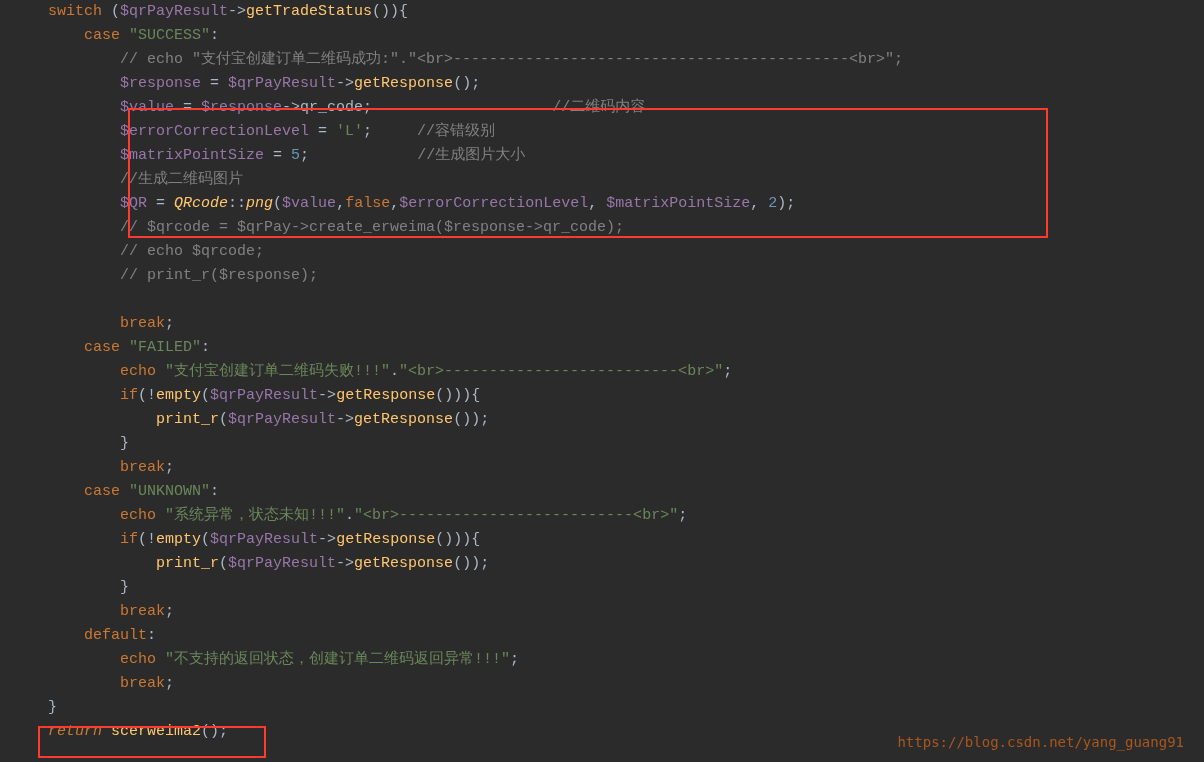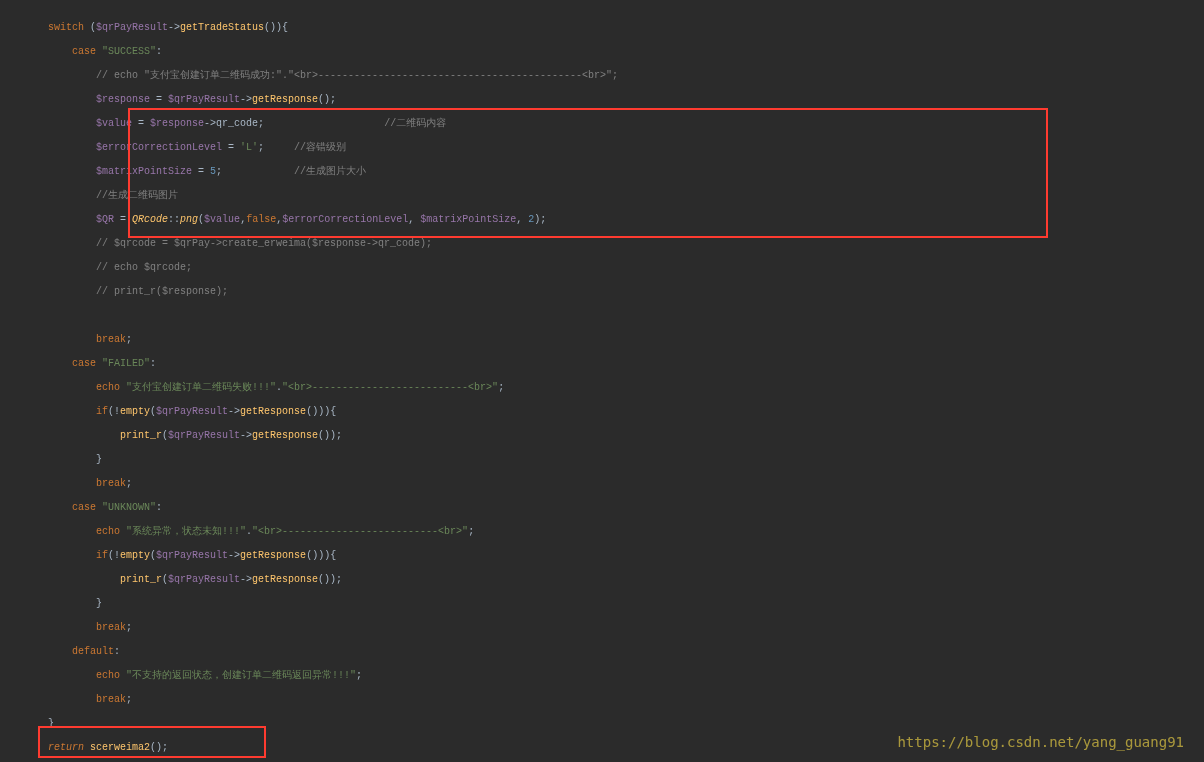--- a/index.html
+++ b/index.html
@@ -1,27 +1,27 @@
 <!DOCTYPE html>
 <html><head>
 <meta charset="utf-8">
 <style>
   html,body{margin:0;padding:0;background:#2b2b2b;width:1204px;height:762px;overflow:hidden;}
-  pre{margin:0;padding:16px 0 0 48px;font-family:Consolas,"Courier New",monospace;font-size:10px;line-height:24px;color:#a9b7c6;white-space:pre;}
+  pre{margin:0;padding:0 0 0 48px;font-family:Consolas,"Courier New",monospace;font-size:15px;line-height:24px;color:#a9b7c6;white-space:pre;}
   .kw{color:#cc7832;}          
   .kwital{color:#cc7832;font-style:italic;}
   .var{color:#9876aa;}         
   .fn{color:#ffc66d;}          
   .fnital{color:#ffc66d;font-style:italic;}
   .str{color:#6a8759;}         
   .num{color:#6897bb;}         
   .com{color:#808080;}         
   .op{color:#a9b7c6;}
   .false{color:#cc7832;}
-  .watermark{position:absolute;right:20px;bottom:12px;color:#fde047;font-family:Consolas,monospace;font-size:14px;opacity:.6;text-align:center;}
+  .watermark{position:absolute;right:20px;bottom:12px;color:#f97316;font-family:Consolas,monospace;font-size:14px;opacity:.6;text-align:center;}
   .box1{position:absolute;left:128px;top:108px;width:916px;height:126px;border:2px solid #ff3b30;pointer-events:none;}
   .box2{position:absolute;left:38px;top:726px;width:224px;height:28px;border:2px solid #ff3b30;pointer-events:none;}
 </style>
 </head>
 <body>
 
 <pre><span class="kw">switch</span> (<span class="var">$qrPayResult</span><span class="op">-&gt;</span><span class="fn">getTradeStatus</span><span class="op">()){</span>
     <span class="kw">case</span> <span class="str">"SUCCESS"</span><span class="op">:</span>
         <span class="com">// echo "支付宝创建订单二维码成功:"."&lt;br&gt;--------------------------------------------&lt;br&gt;";</span>
         <span class="var">$response</span><span class="op"> = </span><span class="var">$qrPayResult</span><span class="op">-&gt;</span><span class="fn">getResponse</span><span class="op">();</span>

